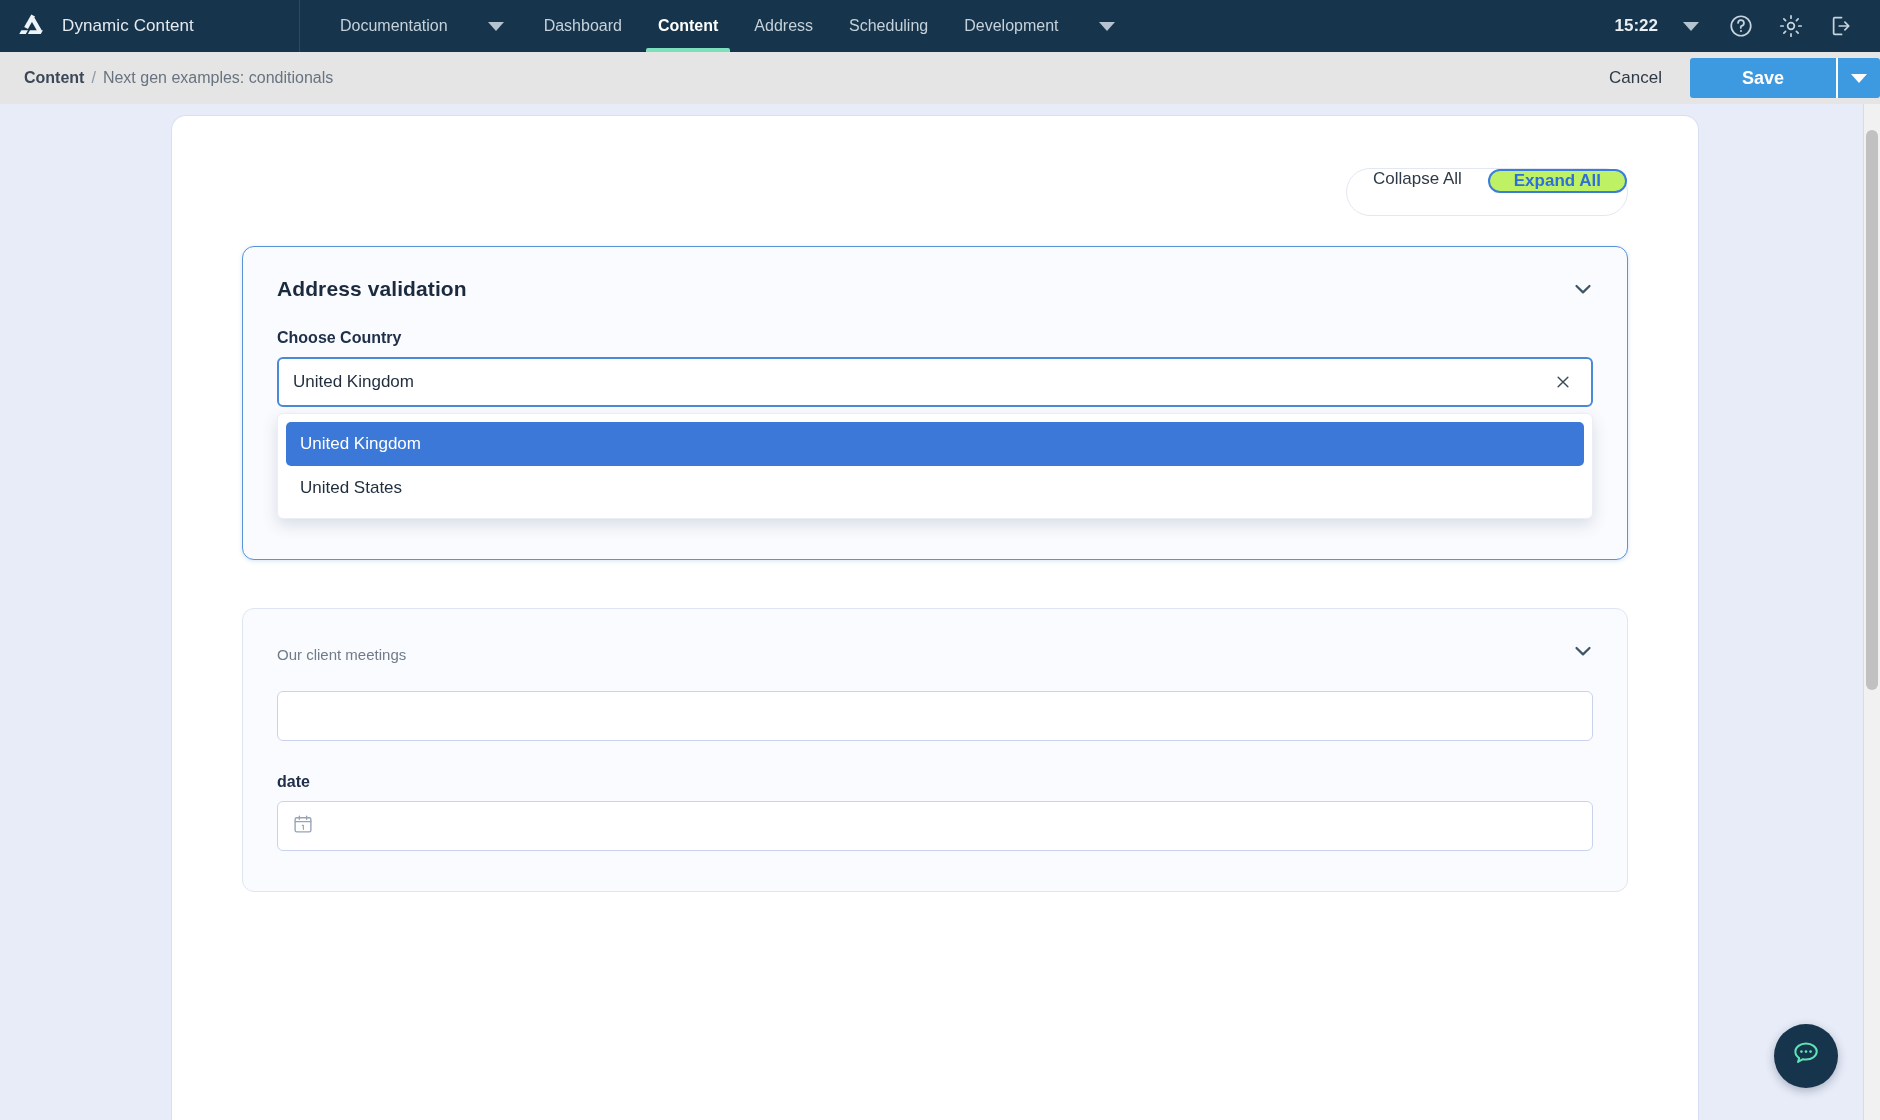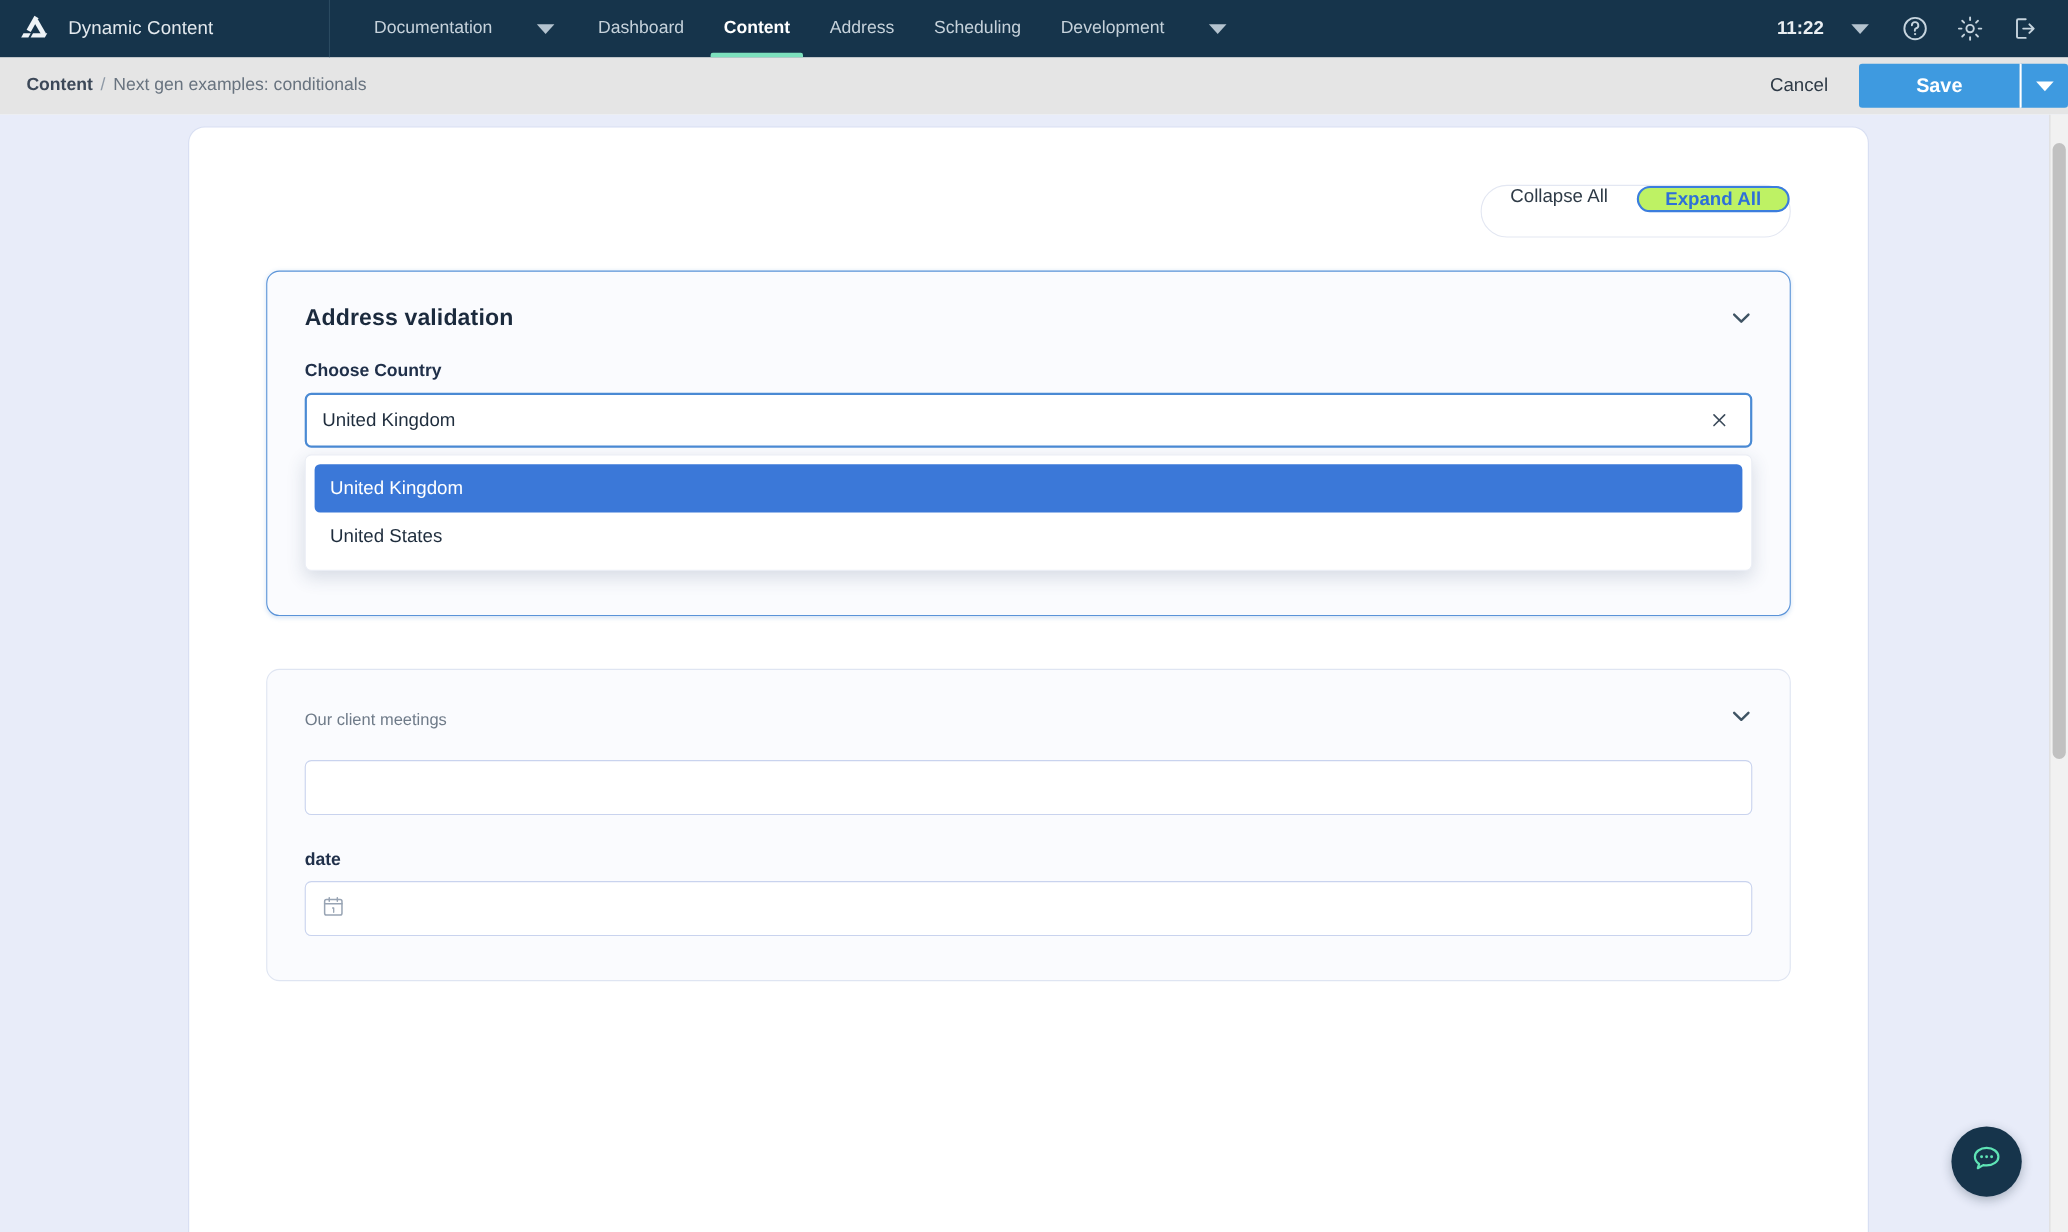--- a/index.html
+++ b/index.html
@@ -251,21 +251,21 @@
     <div class="navitem active">Content</div>
     <div class="navitem">Address</div>
     <div class="navitem">Scheduling</div>
     <div class="navitem">Development</div>
     <div class="navcaret">
         <i class="caret-down"></i>
       </div>
   </nav>
 
   <div class="topright">
-    <span class="clock">11:22</span>
+    <span class="clock">15:22</span>
     <span class="ticon">
         <i class="caret-down"></i>
       </span>
     <span class="ticon">
       <svg width="26" height="26" viewBox="0 0 24 24" fill="none" stroke="#c6d4de" stroke-width="1.6">
         <circle cx="12" cy="12" r="9"></circle>
         <path d="M9.3 9.2a2.7 2.7 0 1 1 3.3 2.7c-.5.2-.8.7-.8 1.3v.6" stroke-linecap="round"></path>
         <circle cx="12" cy="16.6" r="0.95" fill="#c6d4de" stroke="none"></circle>
       </svg>
     </span>

